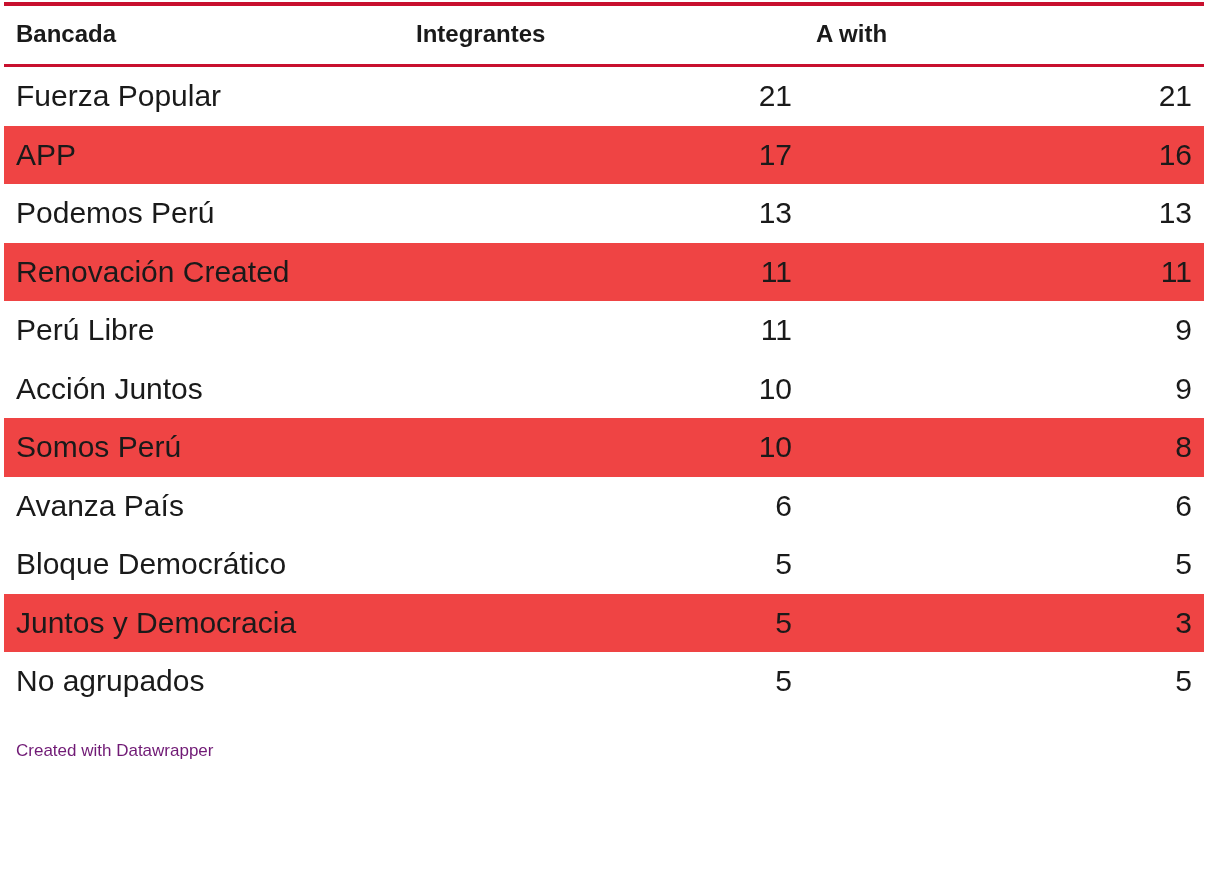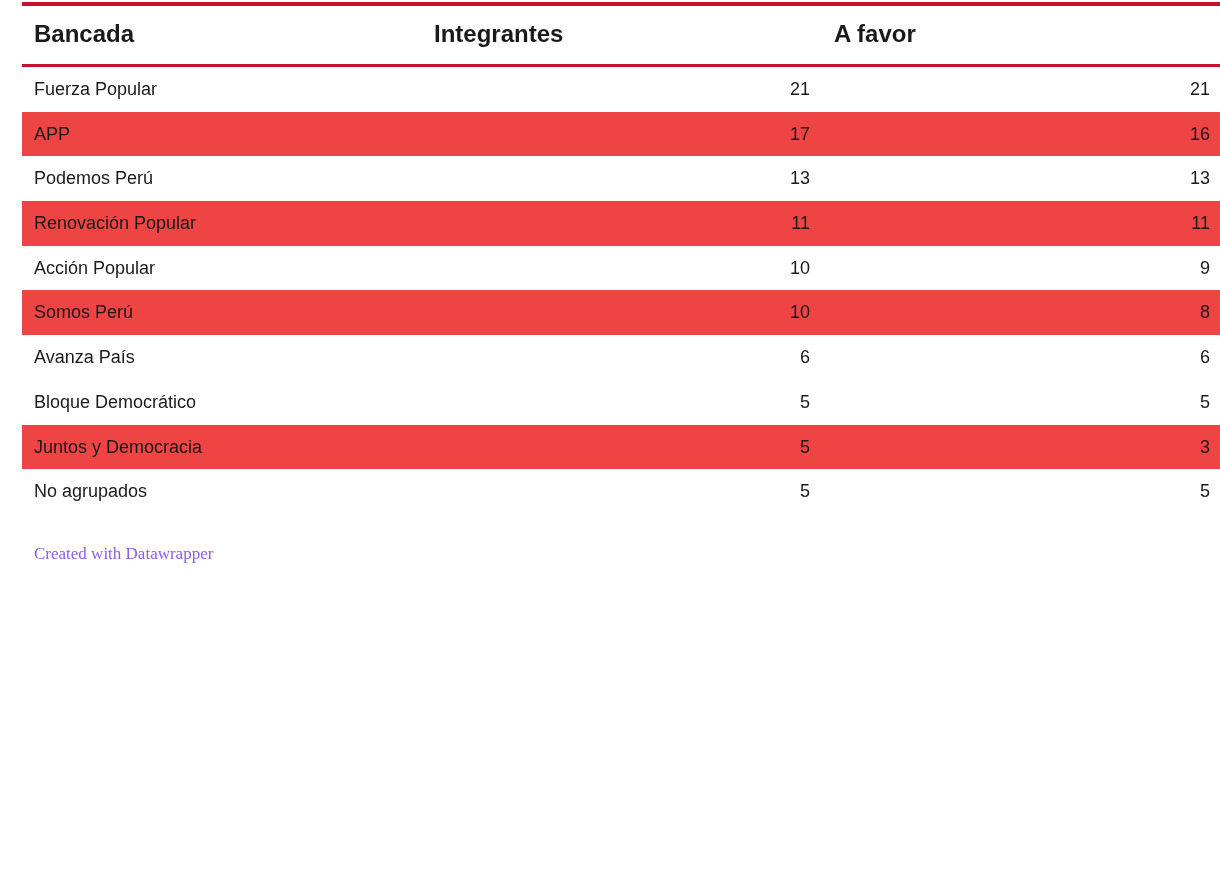--- a/index.html
+++ b/index.html
@@ -10,21 +10,21 @@
   body {
     width: 1220px;
     height: 884px;
     font-family: "Liberation Sans", sans-serif;
     color: #1a1a1a;
     -webkit-font-smoothing: antialiased;
   }
   .wrap {
     width: 1056px;
     box-sizing: border-box;
-    padding: 0 22px;
+    padding: 0 4px;
   }
   table.data-table {
     width: 1200px;
     border-collapse: collapse;
     table-layout: fixed;
   }
   table.data-table thead tr.top-rule-row th {
     padding: 0;
     height: 6px;
     border: none;
@@ -39,80 +39,85 @@
     font-weight: bold;
     color: #1a1a1a;
     padding: 14px 12px 16px 12px;
     border-bottom: 3px solid #c8102e;
     vertical-align: bottom;
   }
   th.col-name { text-align: left; width: 620px; }
   th.col-num  { text-align: left; width: 290px; }
 
   tbody td {
-    font-size: 18px;
+    font-size: 30px;
     color: #1a1a1a;
     padding: 12px 12px;
     font-weight: normal;
     line-height: 1.15;
   }
   td.col-name { text-align: left; }
   td.col-num  { text-align: right; }
 
   tbody tr.alt td {
     background: #ef4444;
   }
   .footer {
     margin-top: 30px;
     padding: 0 12px;
     font-size: 17px;
-    color: #8b5cf6;
-    font-family: Liberation Serif, serif;
+    color: #701a75;
+    font-family: Liberation Sans, sans-serif;
   }
 </style>
 </head>
 <body>
 
 <div class="wrap">
   <table class="data-table">
     <thead>
       <tr class="top-rule-row">
         <th colspan="3">
             <div class="top-rule"></div>
           </th>
       </tr>
       <tr>
         <th class="col-name">Bancada</th>
         <th class="col-num">Integrantes</th>
-        <th class="col-num">A favor</th>
+        <th class="col-num">A with</th>
       </tr>
     </thead>
     <tbody id="table-body">
         <tr>
           <td class="col-name">Fuerza Popular</td>
           <td class="col-num">21</td>
           <td class="col-num">21</td>
         </tr>
         <tr class="alt">
           <td class="col-name">APP</td>
           <td class="col-num">17</td>
           <td class="col-num">16</td>
         </tr>
         <tr>
           <td class="col-name">Podemos Perú</td>
           <td class="col-num">13</td>
           <td class="col-num">13</td>
         </tr>
         <tr class="alt">
-          <td class="col-name">Renovación Popular</td>
+          <td class="col-name">Renovación Created</td>
           <td class="col-num">11</td>
           <td class="col-num">11</td>
         </tr>
         <tr>
-          <td class="col-name">Acción Popular</td>
+          <td class="col-name">Perú Libre</td>
+          <td class="col-num">11</td>
+          <td class="col-num">9</td>
+        </tr>
+        <tr>
+          <td class="col-name">Acción Juntos</td>
           <td class="col-num">10</td>
           <td class="col-num">9</td>
         </tr>
         <tr class="alt">
           <td class="col-name">Somos Perú</td>
           <td class="col-num">10</td>
           <td class="col-num">8</td>
         </tr>
         <tr>
           <td class="col-name">Avanza País</td>

